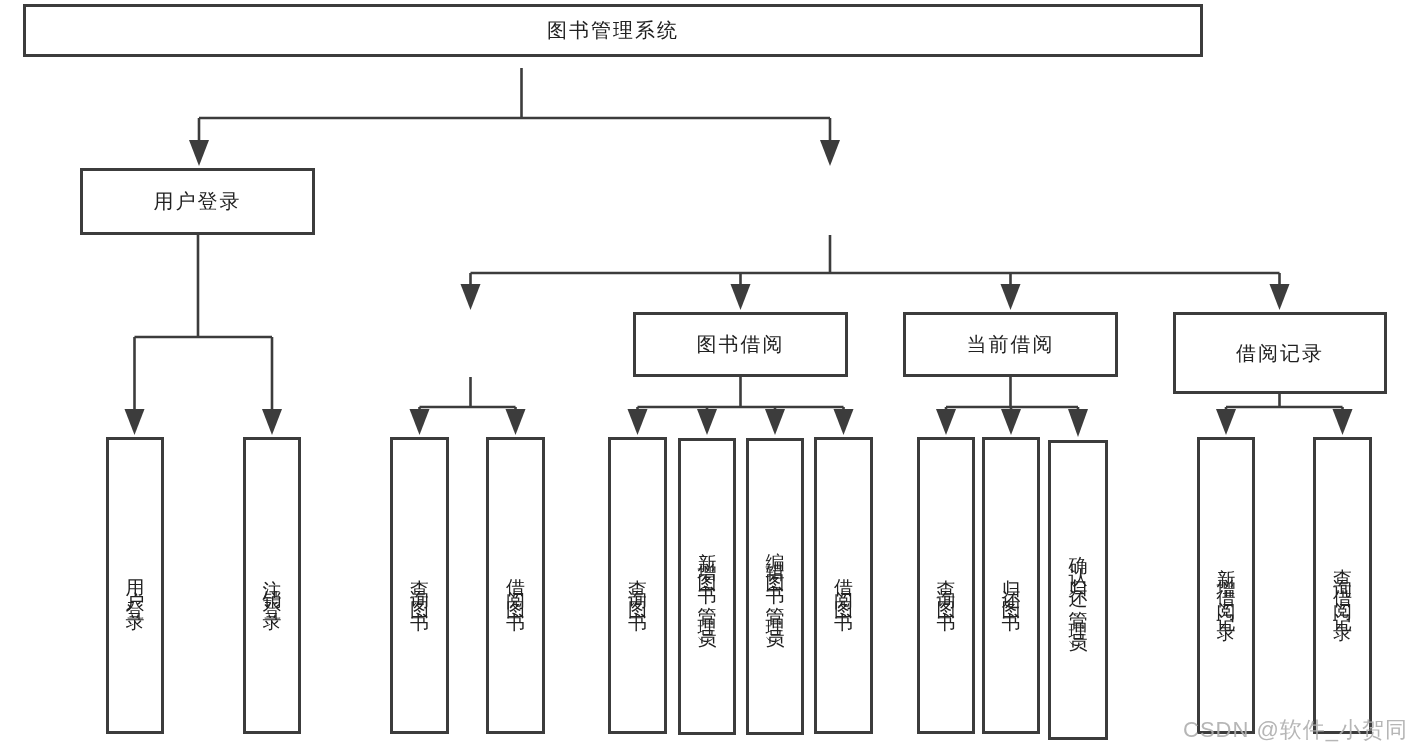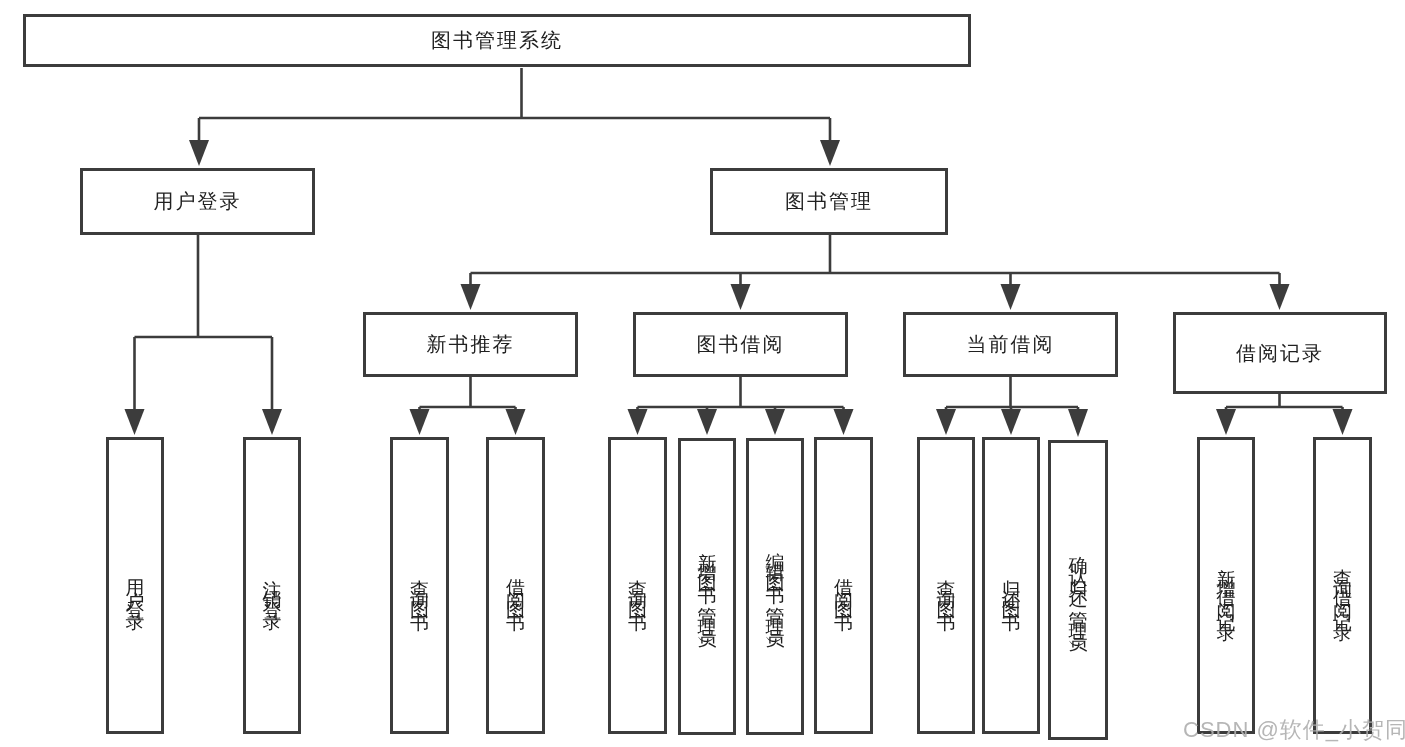--- a/index.html
+++ b/index.html
@@ -80,34 +80,28 @@
     <polygon points="697,409 717,409 707,435"></polygon>
     <polygon points="765,409 785,409 775,435"></polygon>
     <polygon points="833.5,409 853.5,409 843.5,435"></polygon>
     <polygon points="936,409 956,409 946,435"></polygon>
     <polygon points="1001,409 1021,409 1011,435"></polygon>
     <polygon points="1068,409 1088,409 1078,437"></polygon>
     <polygon points="1216,409 1236,409 1226,435"></polygon>
     <polygon points="1332.5,409 1352.5,409 1342.5,435"></polygon>
   </svg>
 
-  <div class="box" style="left:23px;top:14px;width:948px;height:53px">
+  <div class="box" style="left:23px;top:4px;width:1180px;height:53px">
     <span class="label">图书管理系统</span>
   </div>
 
   <div class="box" style="left:80px;top:168px;width:235px;height:67px">
     <span class="label">用户登录</span>
   </div>
-  <div class="box" style="left:710px;top:168px;width:238px;height:67px">
-    <span class="label">图书管理</span>
-  </div>
 
-  <div class="box" style="left:363px;top:312px;width:215px;height:65px">
-    <span class="label">新书推荐</span>
-  </div>
   <div class="box" style="left:633px;top:312px;width:215px;height:65px">
     <span class="label">图书借阅</span>
   </div>
   <div class="box" style="left:903px;top:312px;width:215px;height:65px">
     <span class="label">当前借阅</span>
   </div>
   <div class="box" style="left:1173px;top:312px;width:214px;height:82px">
     <span class="label">借阅记录</span>
   </div>
 

